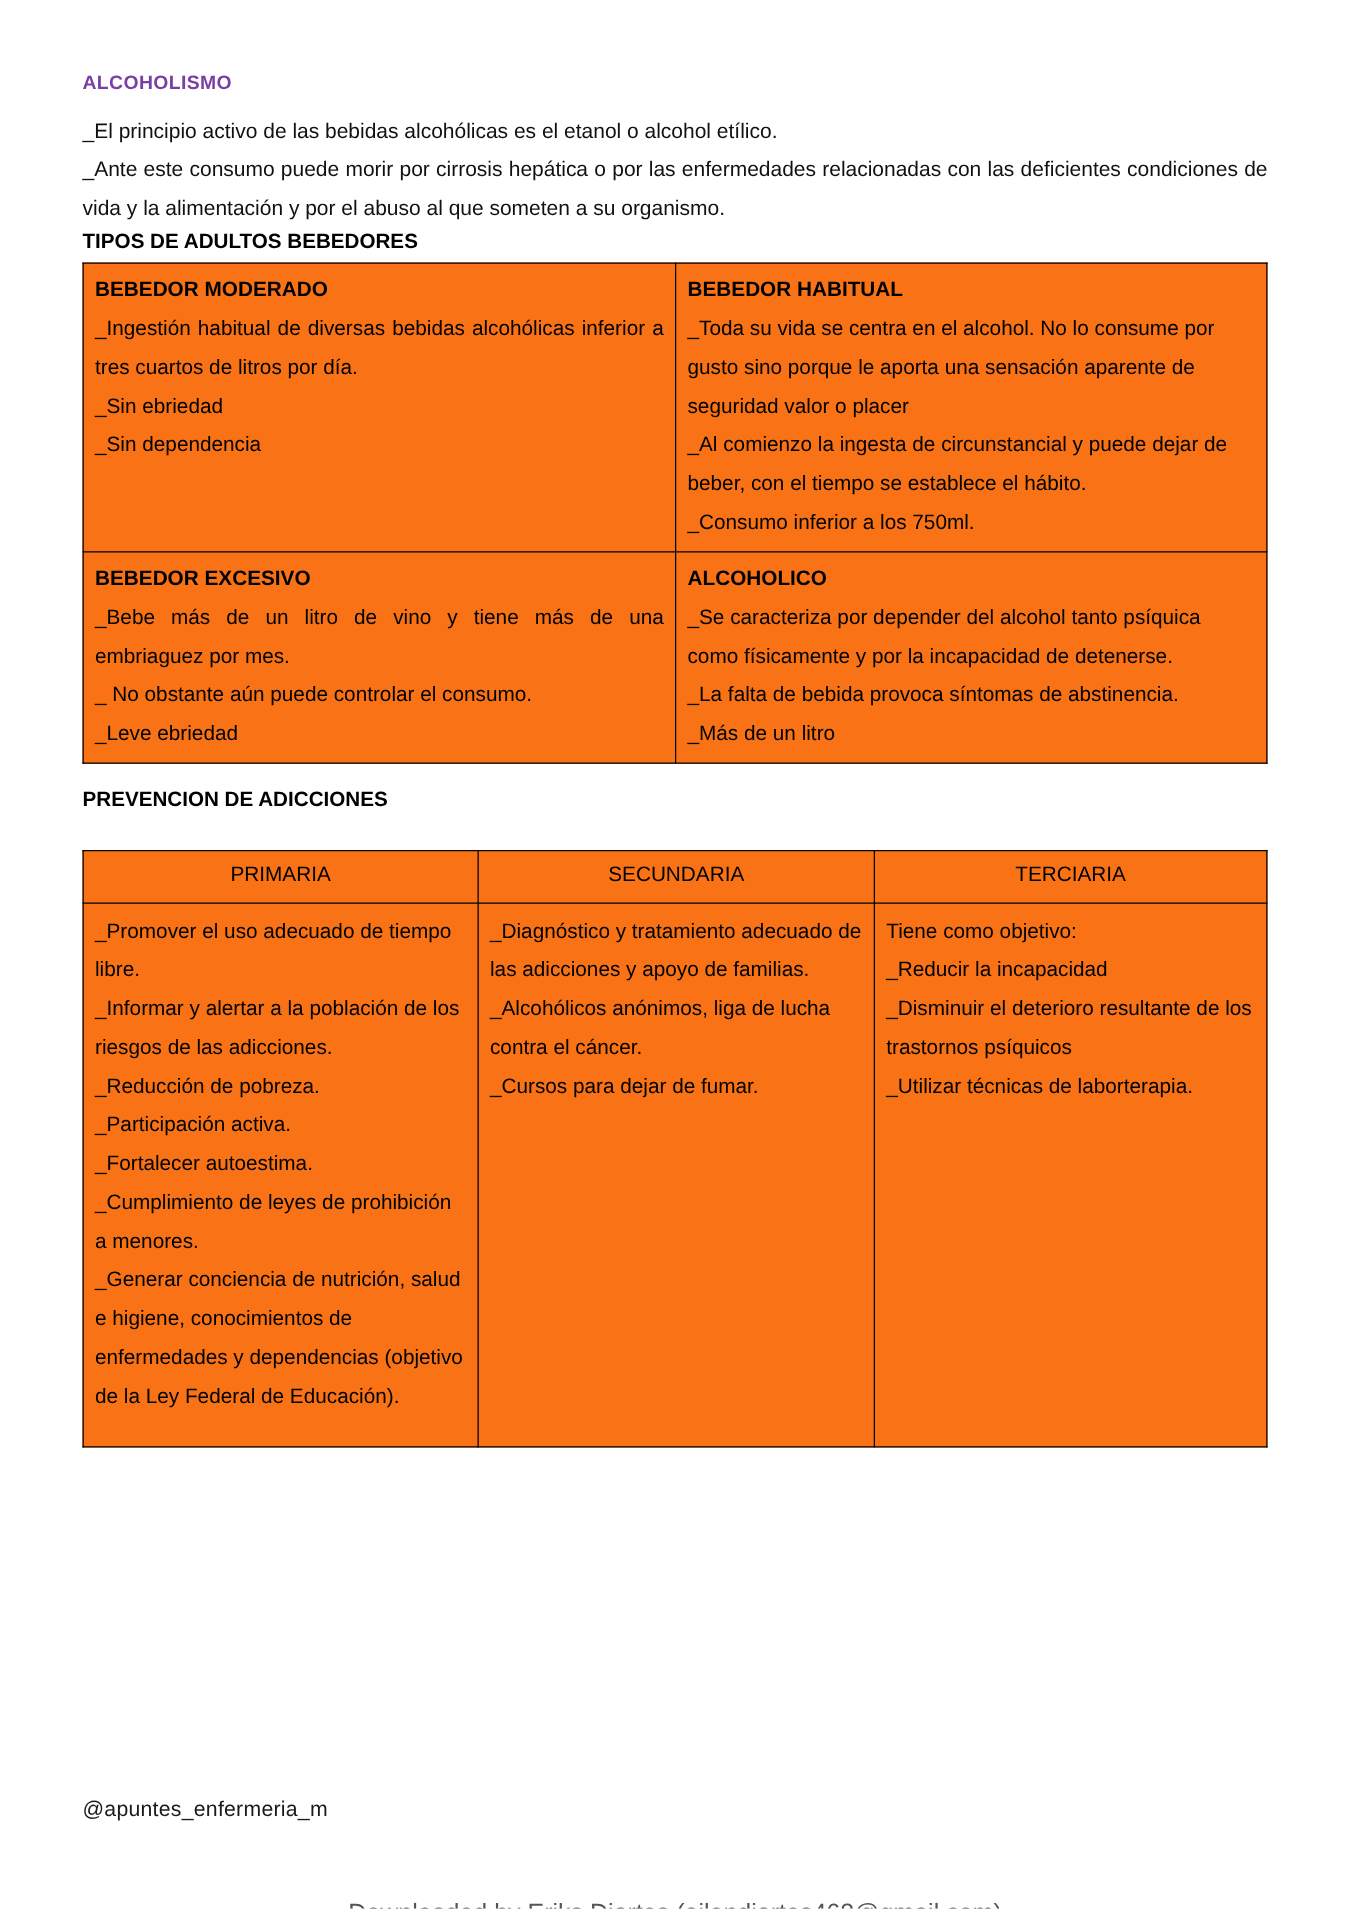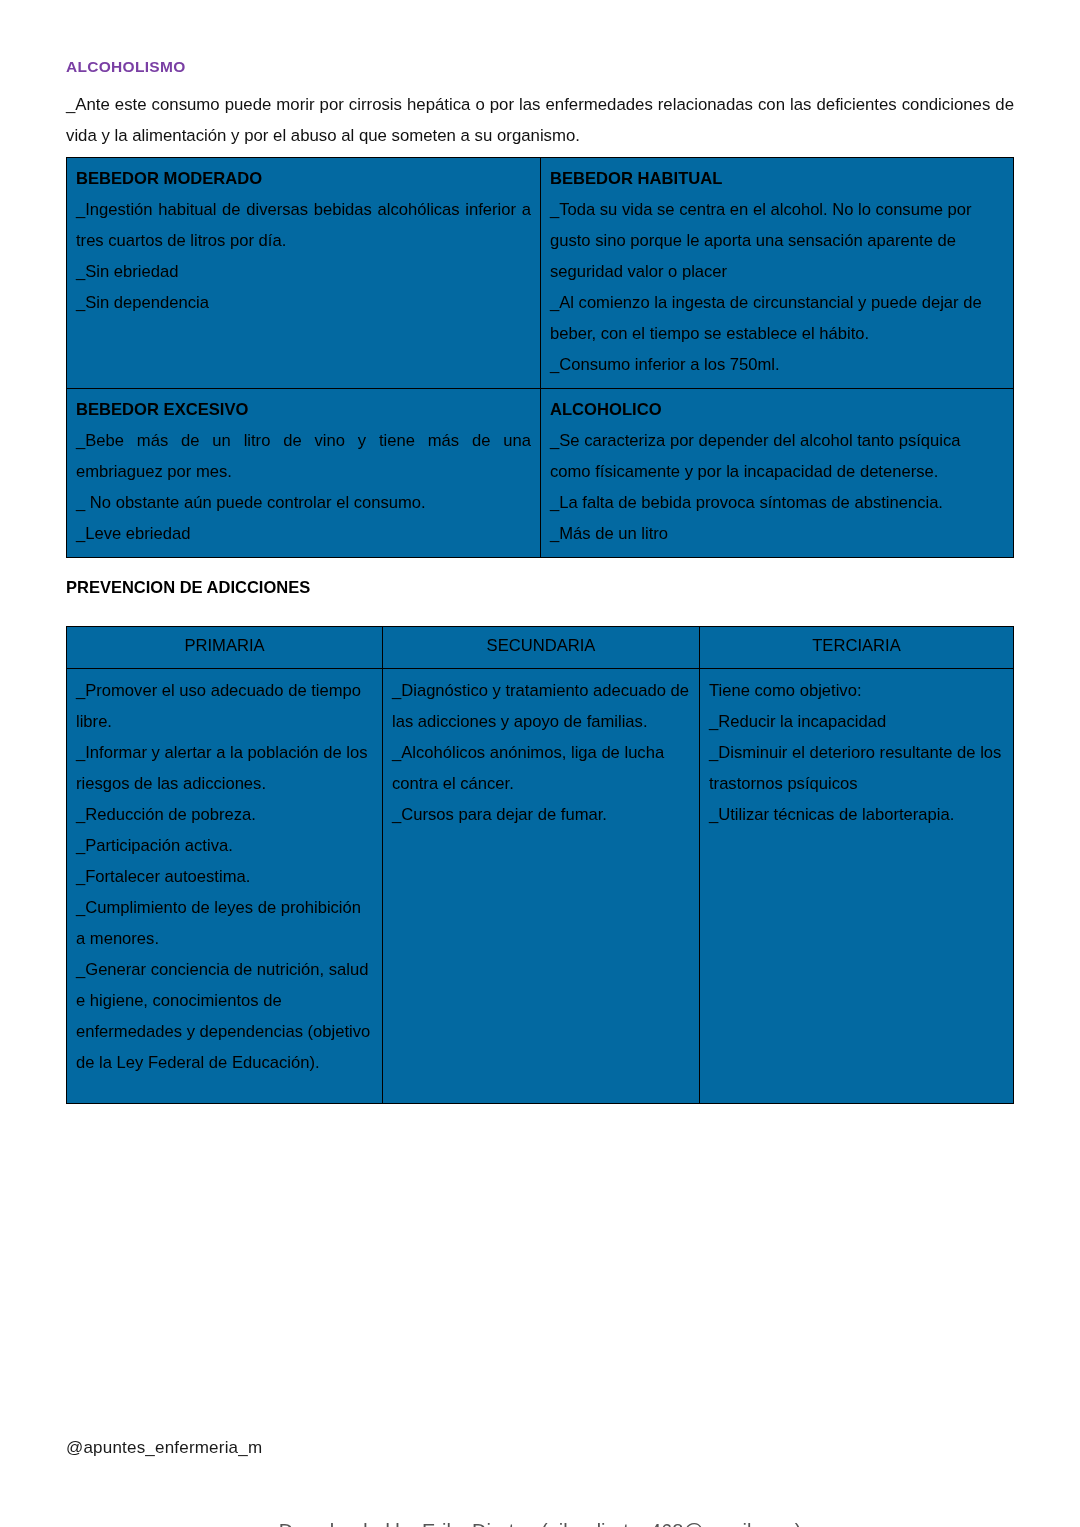--- a/index.html
+++ b/index.html
@@ -57,21 +57,21 @@
     text-justify: inter-word;
     margin: 0;
     color: #111;
   }
 
   
   table.doc-table {
     border-collapse: collapse;
     width: 947px;
     table-layout: fixed;
-    background: #0369a1;
+    background: #f97316;
   }
 
   table.doc-table td,
   table.doc-table th {
     border: 1.6px solid #000;
     vertical-align: top;
     padding: 6px 9px 8px 9px;
     font-size: 16.6px;
     line-height: 31px;
     font-weight: normal;
@@ -144,23 +144,25 @@
 </head>
 <body>
 
 <div class="page">
 
   <div class="content">
 
     <div class="doc-title">ALCOHOLISMO</div>
 
     <div>
+      <p class="para">_El principio activo de las bebidas alcohólicas es el etanol o alcohol etílico.</p>
       <p class="para">_Ante este consumo puede morir por cirrosis hepática o por las enfermedades relacionadas con las deficientes condiciones de vida y la alimentación y por el abuso al que someten a su organismo.</p>
     </div>
 
+    <div class="section-heading">TIPOS DE ADULTOS BEBEDORES</div>
 
     <table class="doc-table" id="table-tipos">
       <colgroup>
           <col class="c1">
           <col class="c2">
         </colgroup>
       <tbody>
         <tr>
           <td class="r1">
             <span class="cell-title">BEBEDOR MODERADO</span>

